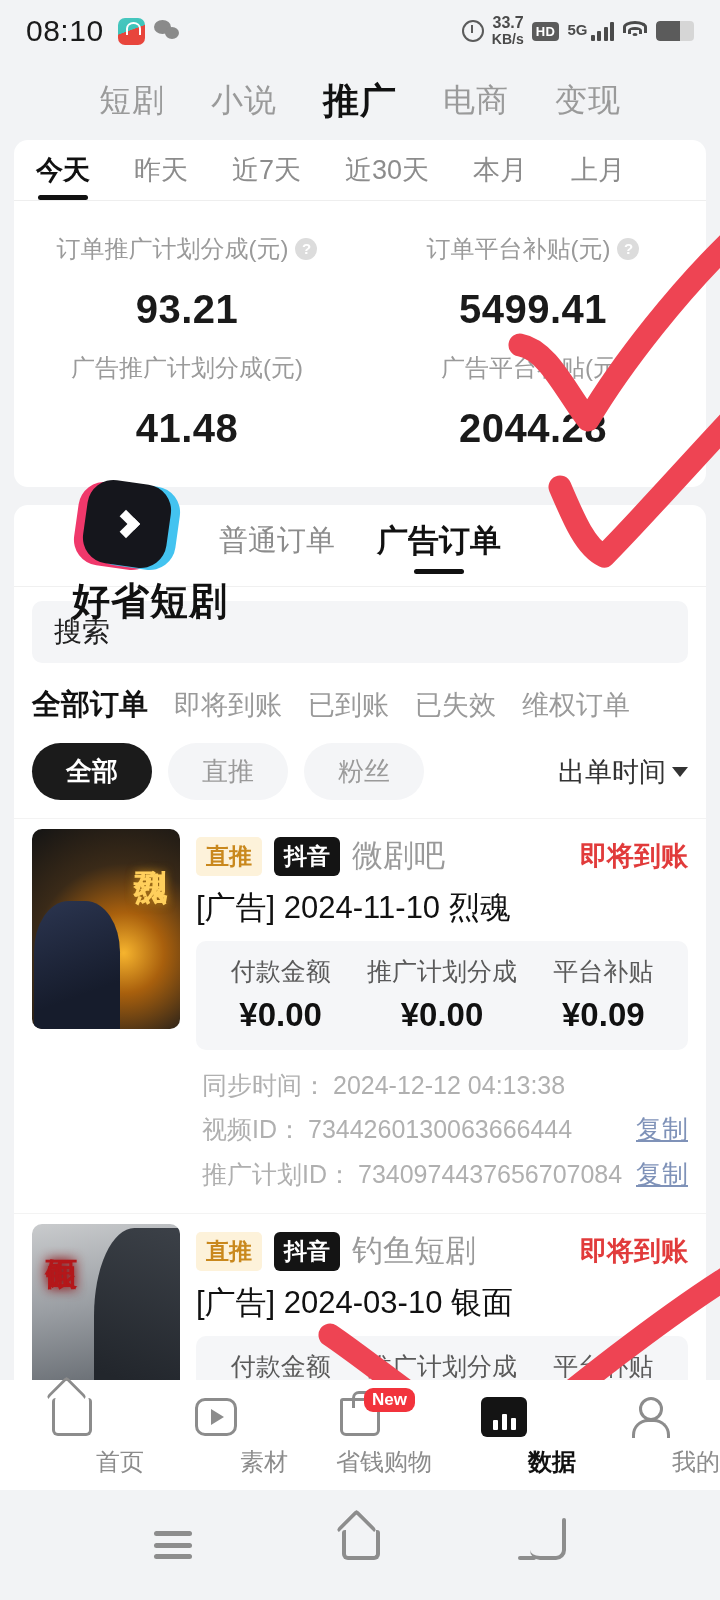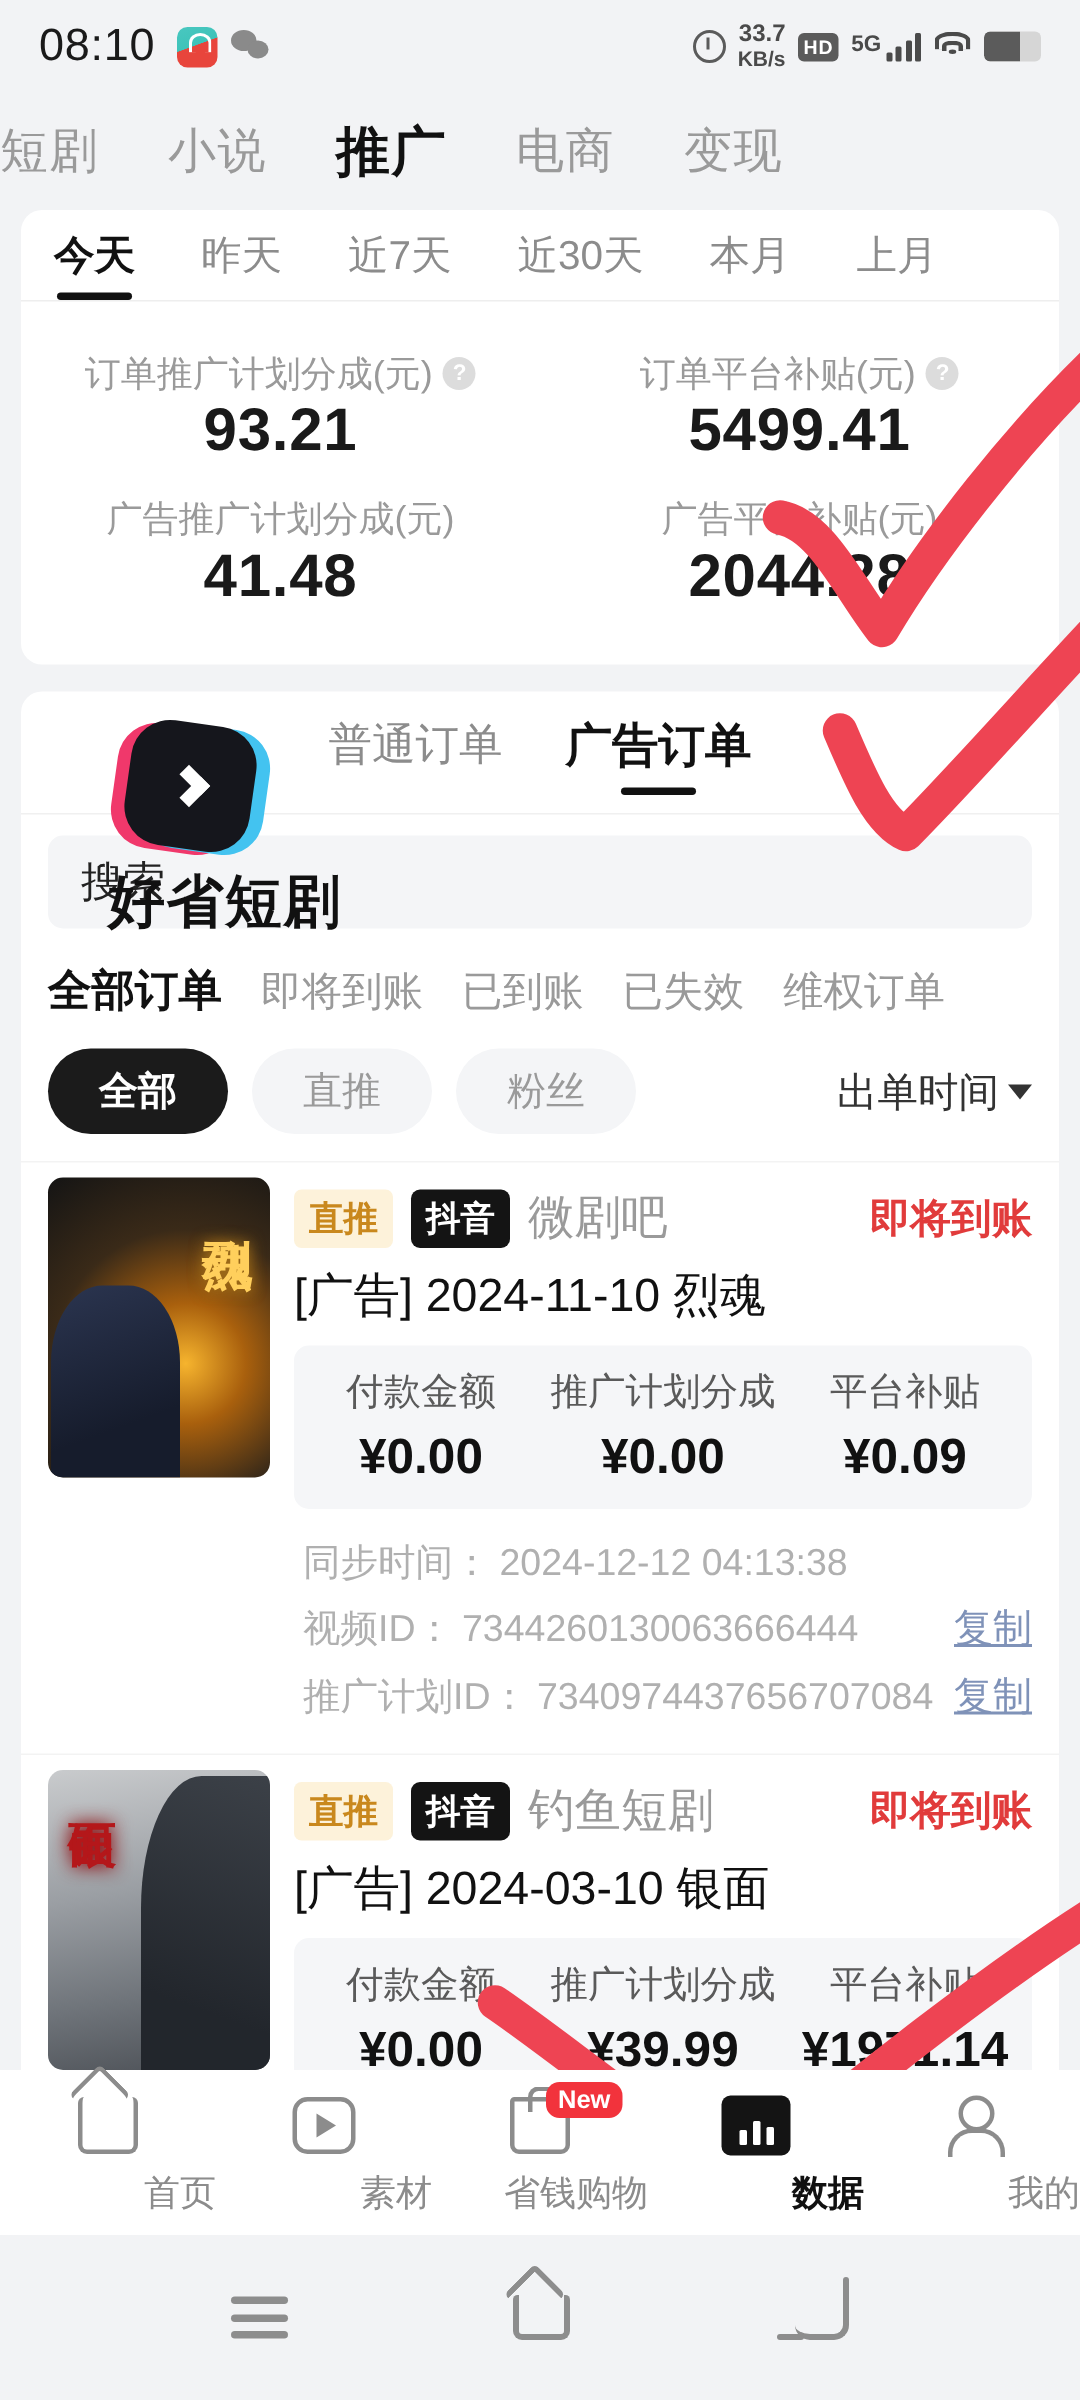--- a/index.html
+++ b/index.html
@@ -51,21 +51,21 @@
   .ico-wifi { width: 26px; height: 20px; position: relative; }
   .ico-wifi b{position:absolute;border:3px solid #4a4a4a;border-bottom:none;border-radius:50% 50% 0 0;left:50%;transform:translateX(-50%);}
   .ico-wifi b:nth-child(1){width:24px;height:12px;top:0}
   .ico-wifi b:nth-child(2){width:14px;height:7px;top:6px}
   .ico-wifi b:nth-child(3){width:5px;height:3px;top:12px;border-radius:50%;background:#4a4a4a;border:none}
   .ico-batt { width:38px;height:20px;border-radius:4px;background:#d6d6d6;position:relative;overflow:hidden;}
   .ico-batt span{position:absolute;left:0;top:0;bottom:0;width:62%;background:#5b5b5b;border-radius:4px 0 0 4px;}
 
   
   .topnav {
-    height: 78px; display: flex; align-items: center; justify-content: flex-start;
+    height: 78px; display: flex; align-items: center; justify-content: center;
     gap: 46px; background: #f2f3f5;
   }
   .topnav .item { font-size: 32px; color: #9a9a9a; letter-spacing: 1px; }
   .topnav .item.active { color: #111; font-weight: 700; font-size: 36px; }
 
   
   .card { background:#fff; border-radius: 14px; margin: 0 14px; }
   .datetabs {
     display:flex; align-items:flex-end; padding: 12px 22px 0 22px; gap: 44px;
     border-bottom: 1px solid #eee;
@@ -79,21 +79,21 @@
   .statgrid { display:grid; grid-template-columns: 1fr 1fr; padding: 22px 0 26px 0; }
   .stat { text-align:center; padding: 10px 0; }
   .stat .lbl {
     font-size: 24px; color:#9a9a9a; display:flex; align-items:center;
     justify-content:center; gap:7px;
   }
   .qmark {
     width:22px;height:22px;border-radius:50%;background:#dcdcdc;color:#fff;
     font-size:15px;line-height:22px;text-align:center;font-weight:700;
   }
-  .stat .val { font-size: 40px; font-weight: 700; color:#1a1a1a; margin-top: 0; letter-spacing:.5px;}
+  .stat .val { font-size: 40px; font-weight: 700; color:#1a1a1a; margin-top: 22px; letter-spacing:.5px;}
 
   
   .panel { background:#fff; border-radius: 14px; margin: 18px 14px 0 14px; overflow: hidden;}
   .ordertabs { display:flex; align-items:center; justify-content:center; gap: 42px; height: 82px; border-bottom:1px solid #f0f0f0;}
   .ordertabs .ot { font-size: 29px; color:#8c8c8c; position:relative; padding-bottom:10px;}
   .ordertabs .ot.active{color:#111;font-weight:700;font-size:31px;}
   .ordertabs .ot.active::after{content:"";position:absolute;left:50%;transform:translateX(-50%);bottom:-2px;width:50px;height:5px;background:#111;border-radius:3px;}
 
   .searchrow { margin: 14px 18px 0 18px; background:#f4f5f7; border-radius:10px; height:62px;
     display:flex; align-items:center; padding: 0 22px;}

